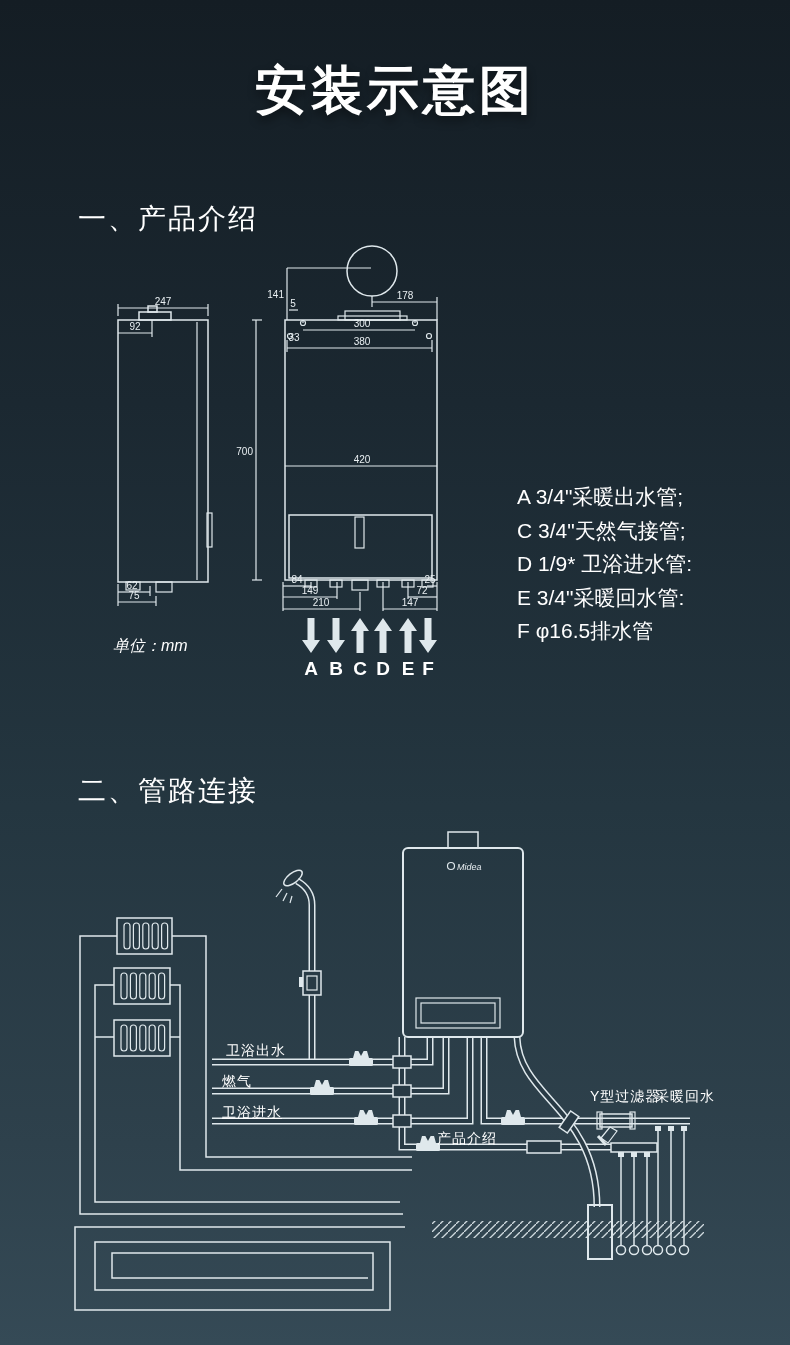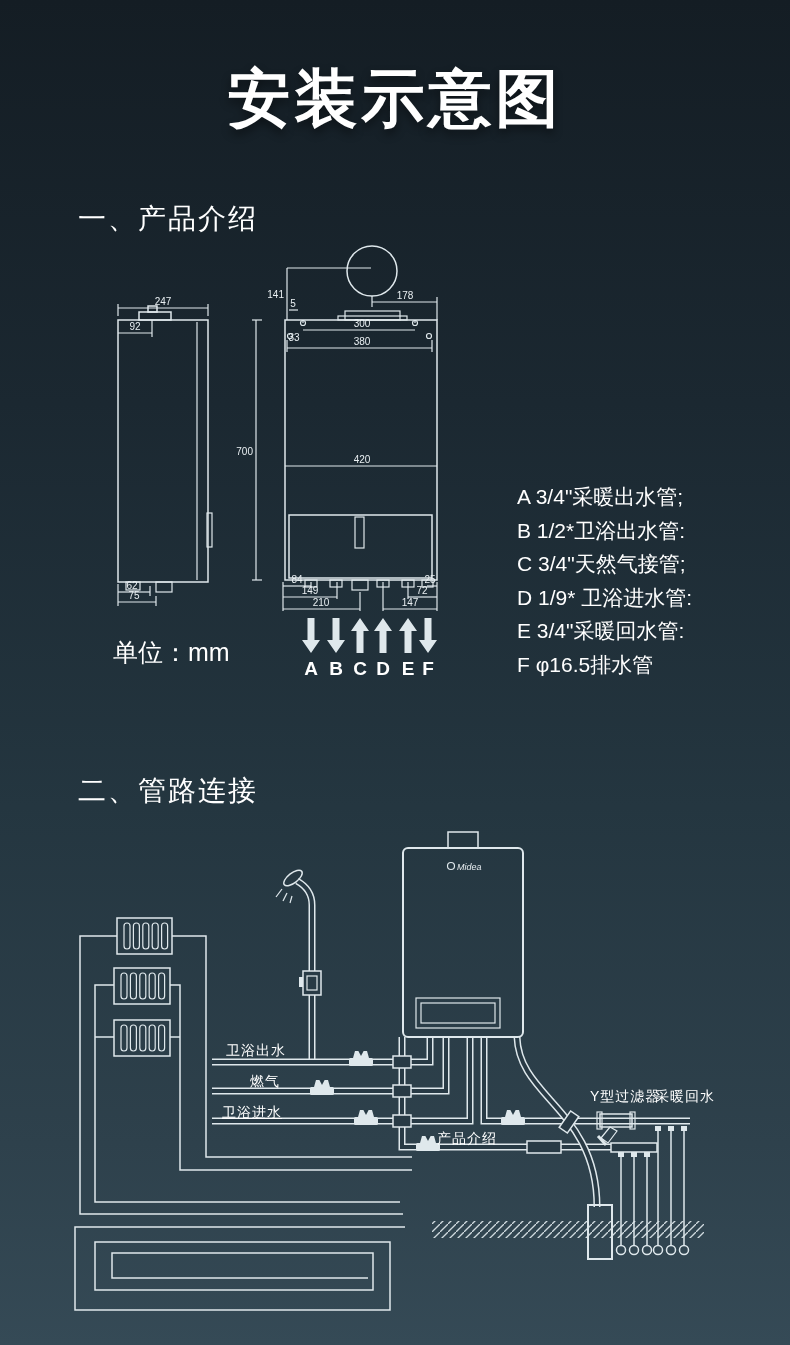--- a/index.html
+++ b/index.html
@@ -2,23 +2,23 @@
 <html><head>
 <meta charset="utf-8">
 <style>
   html,body{margin:0;padding:0;background:#0c1216;}
   .stage{
     position:relative;width:790px;height:1345px;overflow:hidden;
     font-family:"Liberation Sans",sans-serif;
     background:linear-gradient(180deg,#141d24 0%,#1b2831 30%,#243640 60%,#2e414c 85%,#354a56 100%);
   }
   .t{position:absolute;color:#ffffff;white-space:nowrap;}
-  .page-title{left:0;right:0;top:56px;text-align:center;font-size:63px;font-weight:bold;letter-spacing:4px;text-shadow:0 5px 10px rgba(0,0,0,.45);}
+  .page-title{left:0;right:0;top:56px;text-align:center;font-size:52px;font-weight:bold;letter-spacing:4px;text-shadow:0 5px 10px rgba(0,0,0,.45);}
   .sec-head{font-size:28px;letter-spacing:2px;}
-  .unit{font-size:25px;}
+  .unit{font-size:16px;font-style:italic;}
   .leg{position:absolute;left:517px;top:480px;color:#fff;font-size:21px;line-height:33.5px;}
   .plabel-div{font-size:14px;letter-spacing:1px;}
   svg{position:absolute;left:0;top:0;}
   .ln{stroke:#dfe8ec;stroke-width:1.5;fill:none;}
   .ln1{stroke:#dfe8ec;stroke-width:1.2;fill:none;}
   .ln2{stroke:#dfe8ec;stroke-width:2;fill:none;}
   .po{stroke:#dfe8ec;stroke-width:7;fill:none;}
   .pi{stroke:#283a45;stroke-width:4;fill:none;}
   .fw{fill:#dfe8ec;stroke:none;}
   .fb{fill:#283a45;stroke:#dfe8ec;stroke-width:1.5;}
@@ -300,27 +300,26 @@
 
   <div class="t page-title">安装示意图</div>
 
   <div class="t sec-head" style="left:78px;top:772px;">二、管路连接</div>
   <div class="t sec-head" style="left:78px;top:200px;">一、产品介绍</div>
 
   <div class="t unit" style="left:113px;top:636px;">单位：mm</div>
 
   <div class="leg">
     <div>A 3/4"采暖出水管;</div>
-    <div>B 1/2*卫浴出水管:</div>
     <div>C 3/4"天然气接管;</div>
     <div>D 1/9* 卫浴进水管:</div>
     <div>E 3/4"采暖回水管:</div>
     <div>F φ16.5排水管</div>
   </div>
 
   <div class="t plabel-div" style="left:226px;top:1042px;">卫浴出水</div>
-  <div class="t plabel-div" style="left:222px;top:1073px;margin-left:28px;">燃气</div>
+  <div class="t plabel-div" style="left:222px;top:1073px;">燃气</div>
   <div class="t plabel-div" style="left:222px;top:1104px;text-decoration:underline;">卫浴进水</div>
   <div class="t plabel-div" style="left:437px;top:1130px;">产品介绍</div>
   <div class="t plabel-div" style="left:590px;top:1088px;">Y型过滤器</div>
   <div class="t plabel-div" style="left:655px;top:1088px;">采暖回水</div>
 
 </div>
 
 </body></html>

